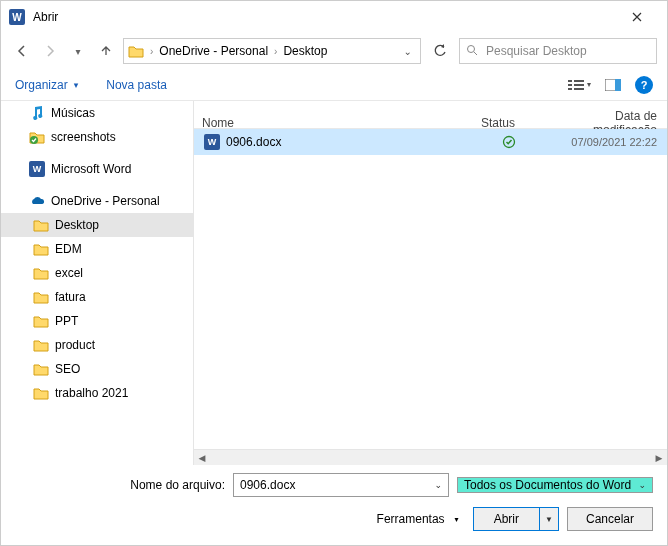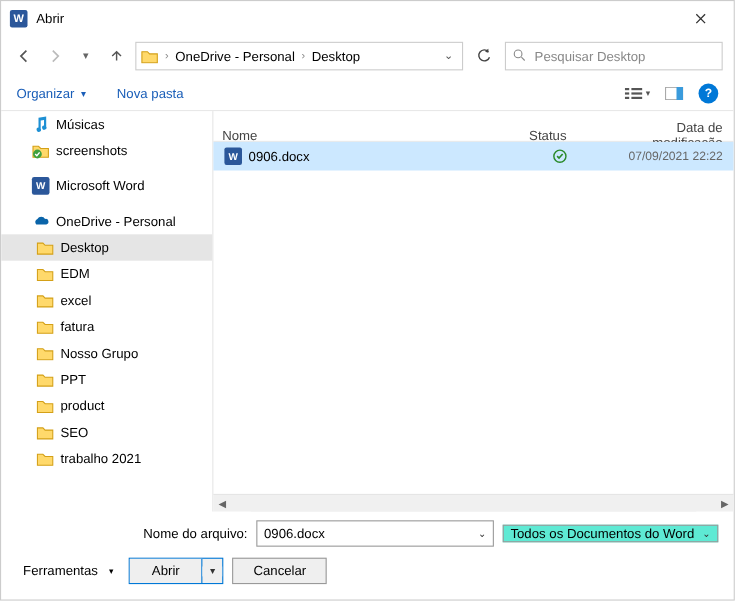--- a/index.html
+++ b/index.html
@@ -53,21 +53,21 @@
   .hscroll .inner { height: 14px; flex:1; margin: 0 18px; background: #f0f0f0; position: relative; }
   .hscroll .arrow { width: 16px; text-align: center; color: #666; font-size: 9px; }
 
   .footer { padding: 8px 14px 10px 14px; font-size: 12px; }
   .fnrow { display: flex; align-items: center; gap: 8px; }
   .fnrow .lbl { width: 210px; text-align: right; }
   .fnrow .fninput { flex: 1; height: 24px; border: 1px solid #999; display: flex; align-items: center; padding: 0 6px; }
   .fnrow .fninput .drop { margin-left: auto; font-size: 9px; color: #333; }
   .filter { width: 196px; height: 16px; border: 1px solid #999; display: flex; align-items: center; padding: 0 6px; background: #5eead4; }
   .filter .drop { margin-left: auto; font-size: 9px; color: #333; }
-  .btnrow { margin-top: 10px; display: flex; align-items: center; gap: 8px; }
+  .btnrow { margin-top: 10px; display: flex; justify-content: flex-end; align-items: center; gap: 8px; }
   .toolsbtn { display: flex; align-items: center; gap: 10px; padding: 0 6px; }
   .btn { height: 24px; border: 1px solid #999; background: #efefef; display: flex; align-items: center; justify-content: center; padding: 0 18px; }
   .btn.primary { border: 1.5px solid #0078d7; display: flex; padding: 0; }
   .btn.primary .main { padding: 0 20px; border-right: 1px solid #0078d7; background:#efefef; height:100%; display:flex; align-items:center;}
   .btn.primary .arrow { width: 18px; display: flex; align-items: center; justify-content: center; background: #efefef; font-size: 8px; color: #333; }
 </style>
 </head>
 <body>
 
 <div class="titlebar">
@@ -214,28 +214,20 @@
         </span>
         <span>excel</span>
       </div>
       <div class="sitem indent">
         <span class="icon">
           <svg width="16" height="14" viewBox="0 0 16 14">
             <path d="M1 3 L6 3 L8 5 L15 5 L15 13 L1 13 Z" fill="#ffd96b" stroke="#d4a017"></path>
           </svg>
         </span>
         <span>fatura</span>
-      </div>
-      <div class="sitem indent">
-        <span class="icon">
-          <svg width="16" height="14" viewBox="0 0 16 14">
-            <path d="M1 3 L6 3 L8 5 L15 5 L15 13 L1 13 Z" fill="#ffd96b" stroke="#d4a017"></path>
-          </svg>
-        </span>
-        <span>Nosso Grupo</span>
       </div>
       <div class="sitem indent">
         <span class="icon">
           <svg width="16" height="14" viewBox="0 0 16 14">
             <path d="M1 3 L6 3 L8 5 L15 5 L15 13 L1 13 Z" fill="#ffd96b" stroke="#d4a017"></path>
           </svg>
         </span>
         <span>PPT</span>
       </div>
       <div class="sitem indent">

